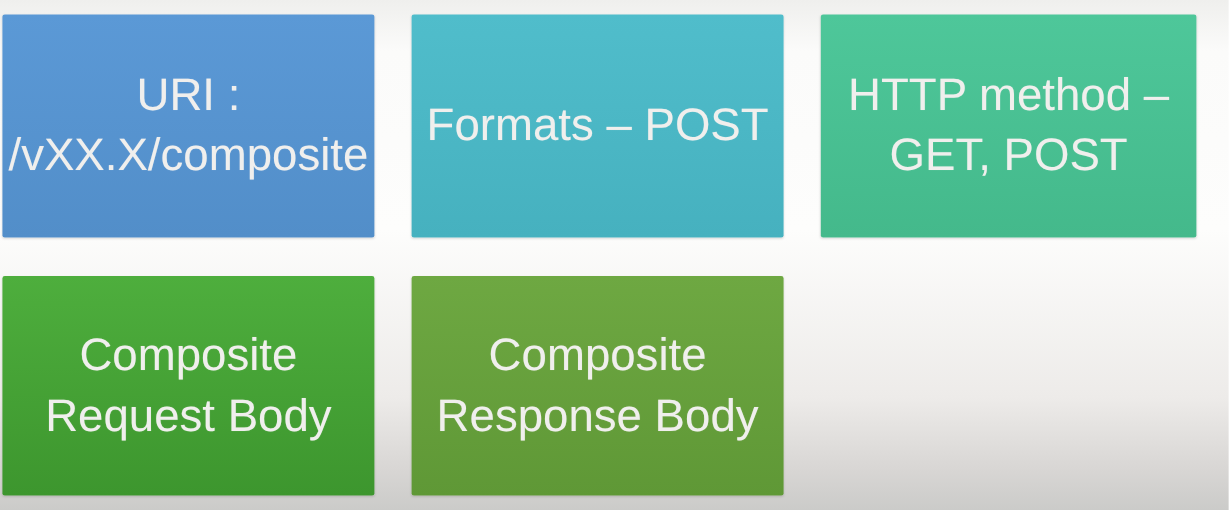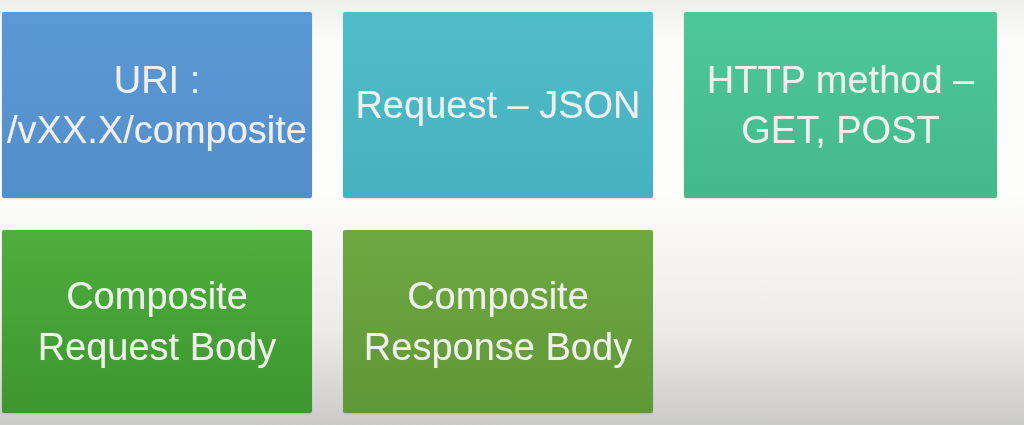--- a/index.html
+++ b/index.html
@@ -53,21 +53,21 @@
 
 <div class="slide">
   <div class="grid">
 
     <div class="card" style="background: linear-gradient(rgb(91, 153, 214) 0%, rgb(82, 142, 201) 100%);">
       <div class="card-label">URI :
 /vXX.X/composite</div>
     </div>
 
     <div class="card" style="background: linear-gradient(rgb(80, 189, 203) 0%, rgb(70, 177, 191) 100%);">
-      <div class="card-label">Request – JSON</div>
+      <div class="card-label">Formats – POST</div>
     </div>
 
     <div class="card" style="background: linear-gradient(rgb(78, 199, 154) 0%, rgb(68, 185, 139) 100%);">
       <div class="card-label">HTTP method –
 GET, POST</div>
     </div>
 
 
     <div class="card" style="background: linear-gradient(rgb(78, 174, 61) 0%, rgb(61, 150, 46) 100%);">
       <div class="card-label">Composite

